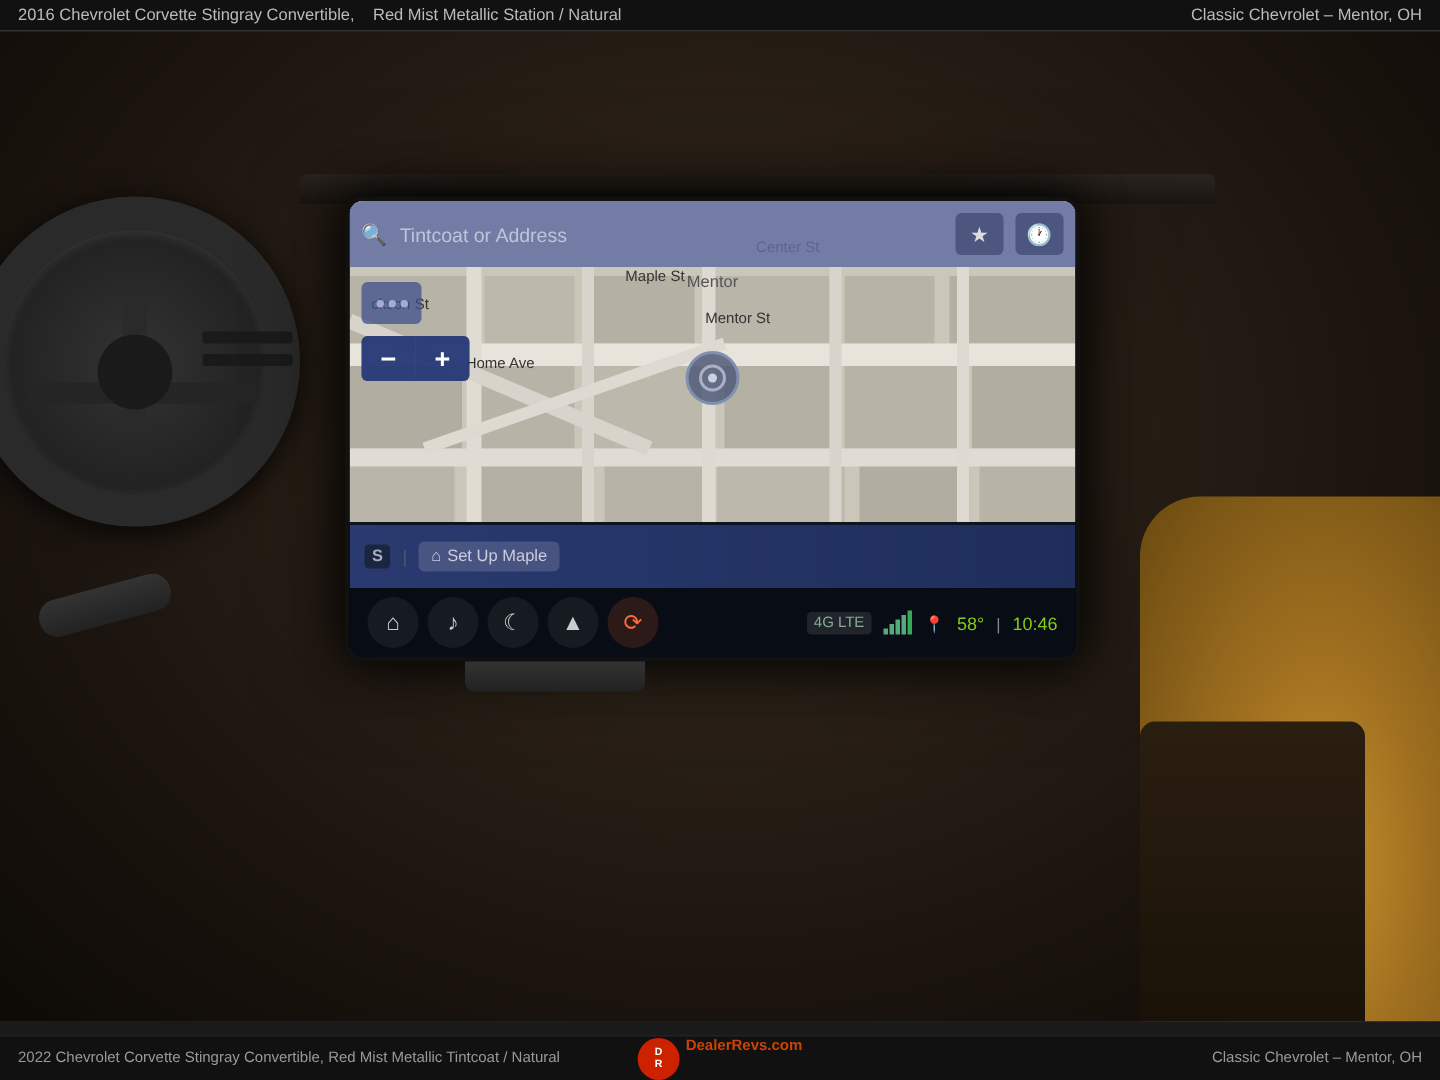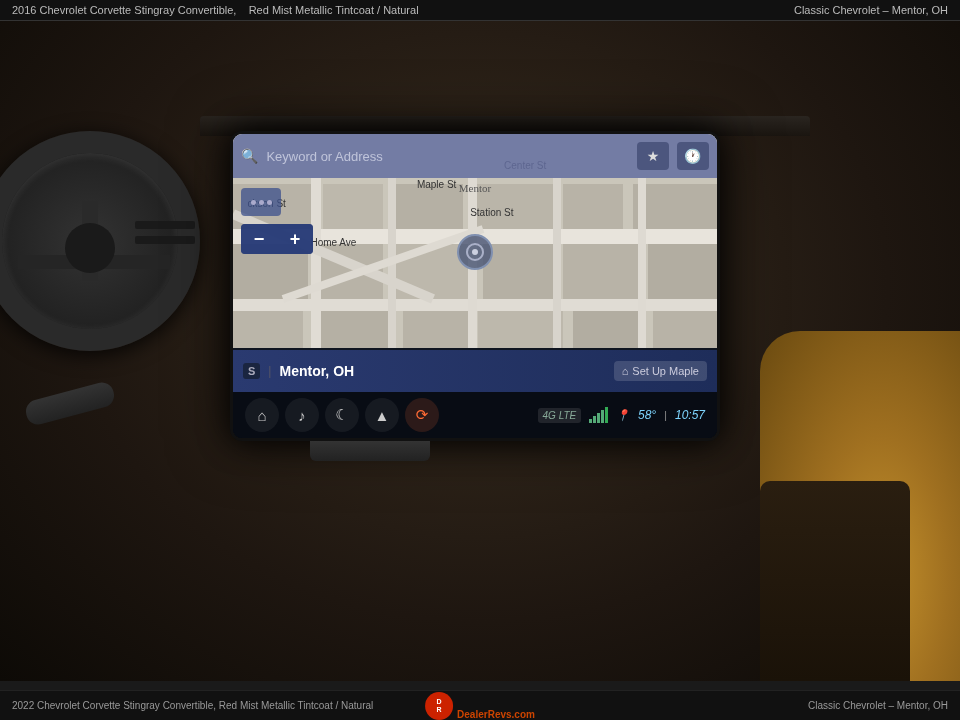--- a/index.html
+++ b/index.html
@@ -338,44 +338,43 @@
     }
     .nav-icon.active {
       color: #ff6b35;
       background: rgba(255,107,53,0.15);
     }
 
     .nav-spacer { flex: 1; }
 
     .status-info {
       display: flex;
-      align-items: center;
+      align-items: flex-end;
       gap: 8px;
       color: #aab;
       font-size: 11px;
-      font-style: italic;
     }
     .signal-badge {
       background: rgba(255,255,255,0.1);
       border-radius: 3px;
       padding: 2px 5px;
       font-size: 10px;
       color: #8a9;
     }
     .signal-bars {
       display: flex;
       align-items: flex-end;
       gap: 1px;
     }
     .signal-bar {
       width: 3px;
       background: #5a7;
     }
     .temp-time {
-      color: #7dd3fc;
+      color: #84cc16;
       font-size: 12px;
       font-weight: 500;
     }
     .temp-icon { color: #888; font-size: 11px; }
 
     
     #seat-area {
       position: absolute;
       right: 0;
       bottom: 0;
@@ -448,21 +447,21 @@
       position: absolute;
       left: 50%;
       transform: translateX(-50%);
       bottom: 0;
     }
     #bottom-bar .right-text { color: #999; font-size: 10px; }
 
     
     .dealer-logo {
       display: flex;
-      align-items: flex-end;
+      align-items: flex-start;
       gap: 2px;
     }
     .dealer-logo-circle {
       width: 28px;
       height: 28px;
       border-radius: 50%;
       background: #cc2200;
       display: flex;
       align-items: center;
       justify-content: center;
@@ -478,31 +477,31 @@
     }
 
     
     .map-city-label {
       position: absolute;
       top: 48px;
       left: 50%;
       transform: translateX(-50%);
       font-size: 11px;
       color: #555;
-      font-family: Liberation Serif, serif;
+      font-family: Liberation Sans, sans-serif;
     }
   </style>
 </head>
 <body>
 
 <div id="top-bar">
   <span class="left">
     <span>2016 Chevrolet Corvette Stingray Convertible,</span>
     &nbsp;&nbsp;
-    <span>Red Mist Metallic Tintcoat / Natural</span>
+    <span>Red Mist Metallic Station / Natural</span>
   </span>
   <span class="right">Classic Chevrolet – Mentor, OH</span>
 </div>
 
 <div id="main-area">
   <div id="car-bg"></div>
 
   <div id="steering-wheel">
     <div class="sw-ring"></div>
     <div class="sw-spoke-v"></div>
@@ -558,27 +557,27 @@
           <rect x="405" y="44" width="8" height="220" fill="#dedad2"></rect>
 
           <line x1="0" y1="80" x2="200" y2="165" stroke="#d8d4cc" stroke-width="10"></line>
           <line x1="50" y1="165" x2="250" y2="95" stroke="#dedad2" stroke-width="8"></line>
         </svg>
 
         <div class="map-city-label">Mentor</div>
 
         <div class="street-label" style="left:56%;top:12%">Center St</div>
         <div class="street-label" style="left:38%;top:21%">Maple St</div>
-        <div class="street-label" style="left:49%;top:34%">Station St</div>
+        <div class="street-label" style="left:49%;top:34%">Mentor St</div>
         <div class="street-label" style="left:3%;top:30%">ckson St</div>
         <div class="street-label" style="left:16%;top:48%">Home Ave</div>
 
         <div id="search-bar">
           <span class="search-icon-wrap">🔍</span>
-          <span class="search-input-fake">Keyword or Address</span>
+          <span class="search-input-fake">Tintcoat or Address</span>
           <div class="search-btn">★</div>
           <div class="search-btn">🕐</div>
         </div>
 
         <div id="menu-btn">
           <div class="dot"></div>
           <div class="dot"></div>
           <div class="dot"></div>
         </div>
 
@@ -592,21 +591,20 @@
           <div class="zoom-btn">−</div>
           <div class="zoom-btn">+</div>
         </div>
       </div>
 
       <div id="status-bar">
 
         <div id="location-bar">
           <span class="loc-s-badge">S</span>
           <span class="loc-divider">|</span>
-          <span class="loc-name">Mentor, OH</span>
           <div class="home-btn">
             <span>⌂</span>
             <span>Set Up Maple</span>
           </div>
         </div>
 
         <div id="nav-row">
           <div class="nav-icon">⌂</div>
           <div class="nav-icon">♪</div>
           <div class="nav-icon">☾</div>
@@ -620,21 +618,21 @@
             <div class="signal-bars">
               <div class="signal-bar" style="height:4px"></div>
               <div class="signal-bar" style="height:7px"></div>
               <div class="signal-bar" style="height:10px"></div>
               <div class="signal-bar" style="height:13px"></div>
               <div class="signal-bar" style="height:16px; background:#33aa55"></div>
             </div>
             <span class="temp-icon">📍</span>
             <span class="temp-time">58°</span>
             <span class="temp-icon">|</span>
-            <span class="temp-time">10:57</span>
+            <span class="temp-time">10:46</span>
           </div>
         </div>
       </div>
 
     </div>
   </div>
 
   <div id="screen-mount"></div>
 
   <div id="seat-area"></div>

